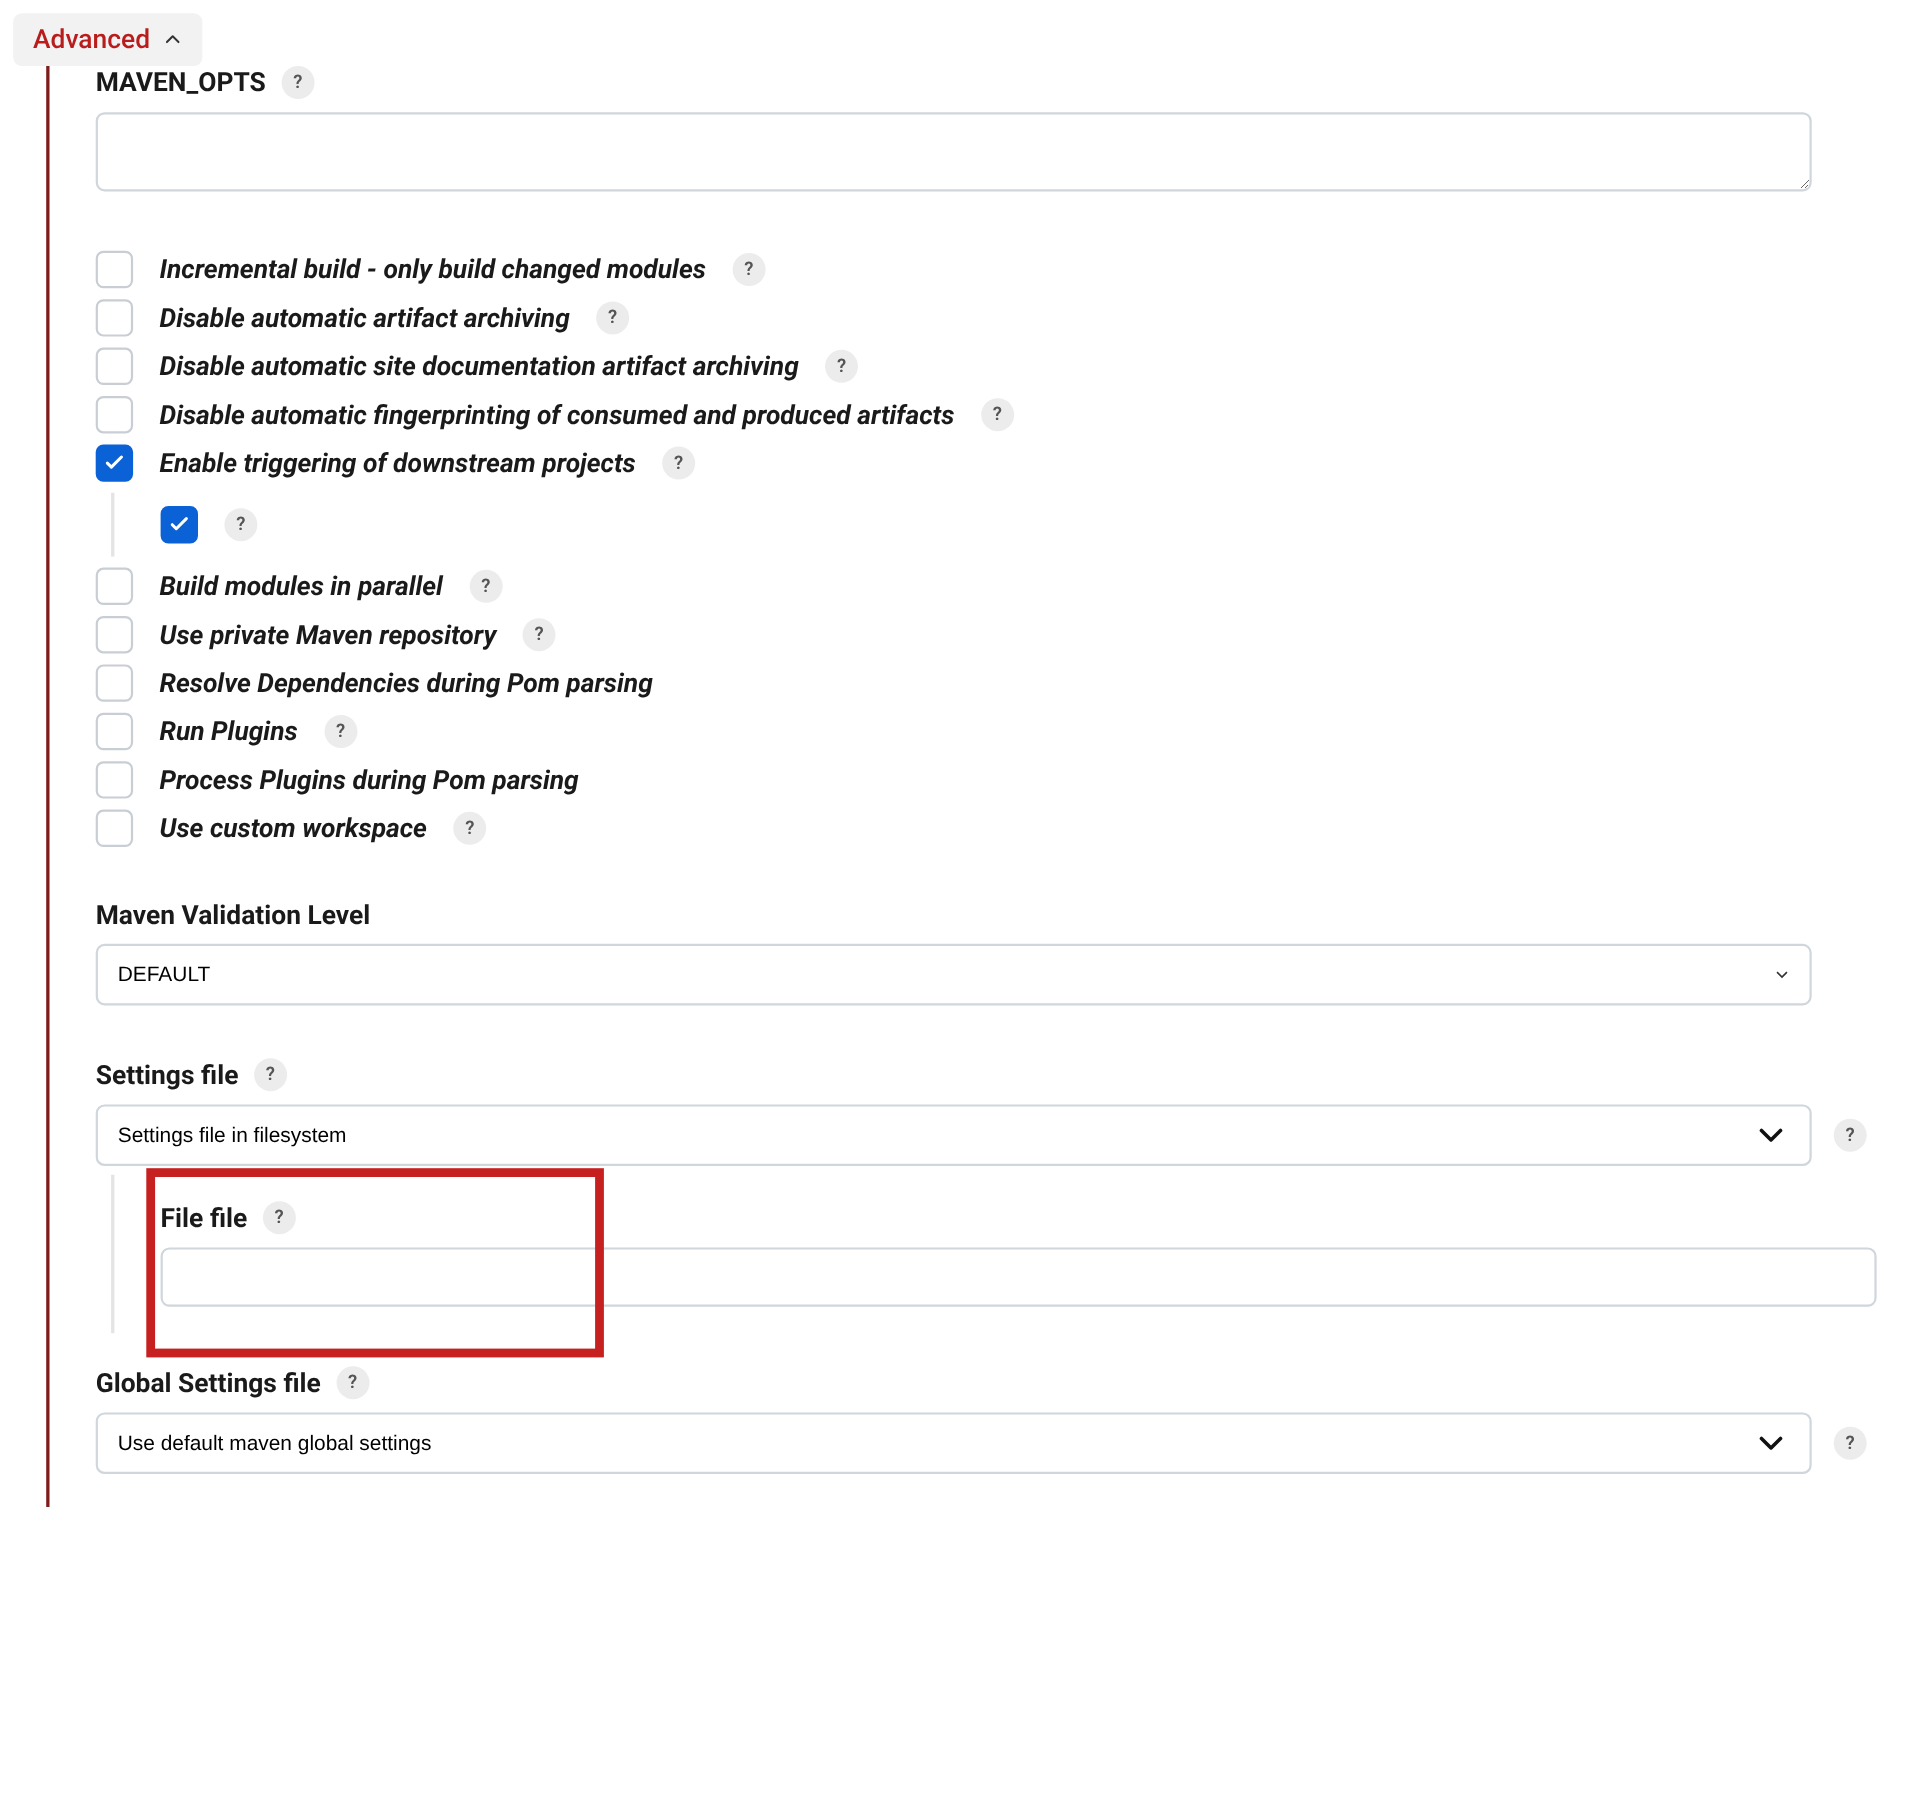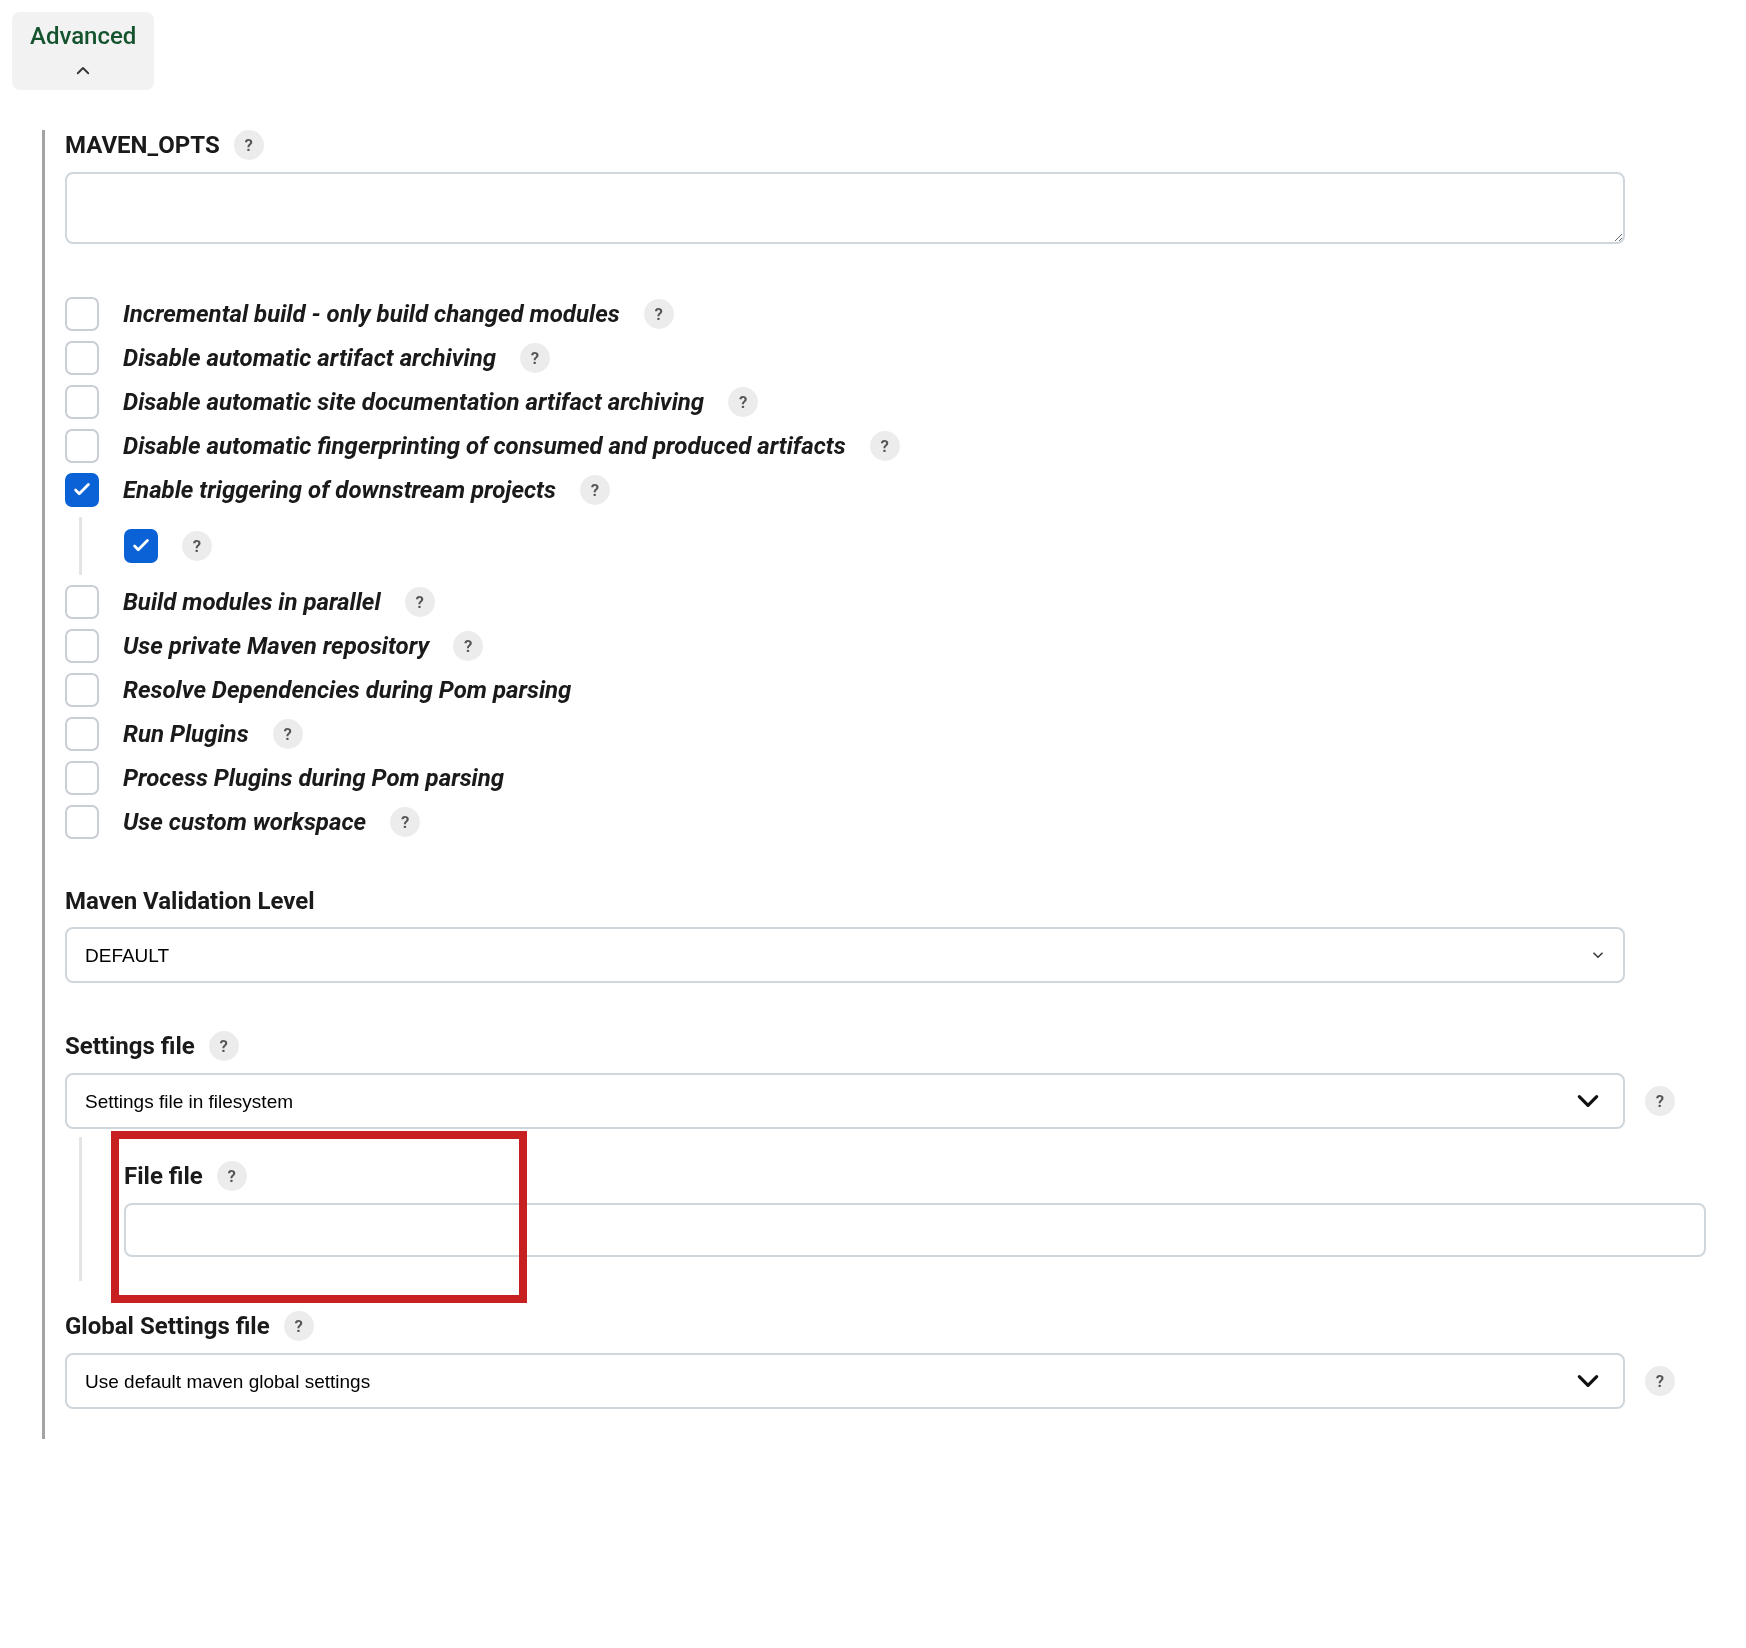--- a/index.html
+++ b/index.html
@@ -15,34 +15,32 @@
   .advanced-toggle {
     display: inline-flex;
     align-items: center;
     gap: 12px;
     background: #f2f2f2;
     border-radius: 8px;
     padding: 10px 18px;
     font-weight: 500;
     font-size: 24px;
     cursor: pointer;
-    color: #14532d;
-    flex-direction: column;
+    color: #b91c1c;
   }
   .chevron-up {
     width: 18px; height: 18px;
     display: inline-block;
   }
   .chevron-up svg { display:block; }
 
   .content {
     margin-left: 30px;
-    border-left: 3px solid #a3a3a3;
-    padding-left: 20px;
-    margin-top: 40px;
+    border-left: 3px solid #7f1d1d;
+    padding-left: 42px;
     padding-bottom: 30px;
   }
 
   .field-label-row {
     display: flex;
     align-items: center;
     gap: 14px;
     font-weight: 700;
     font-size: 24px;
     margin-bottom: 12px;

